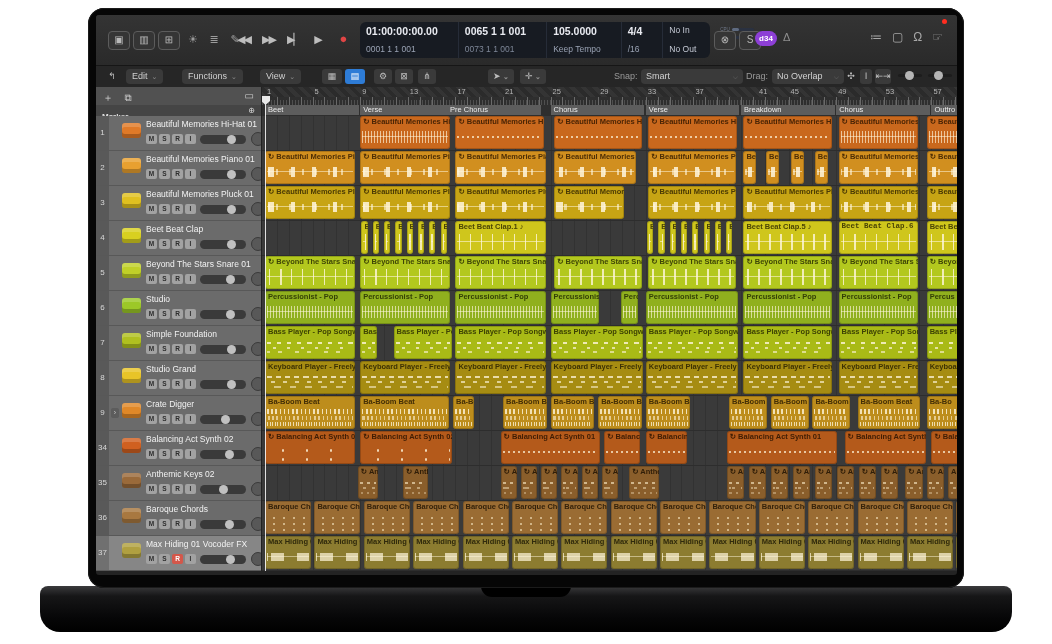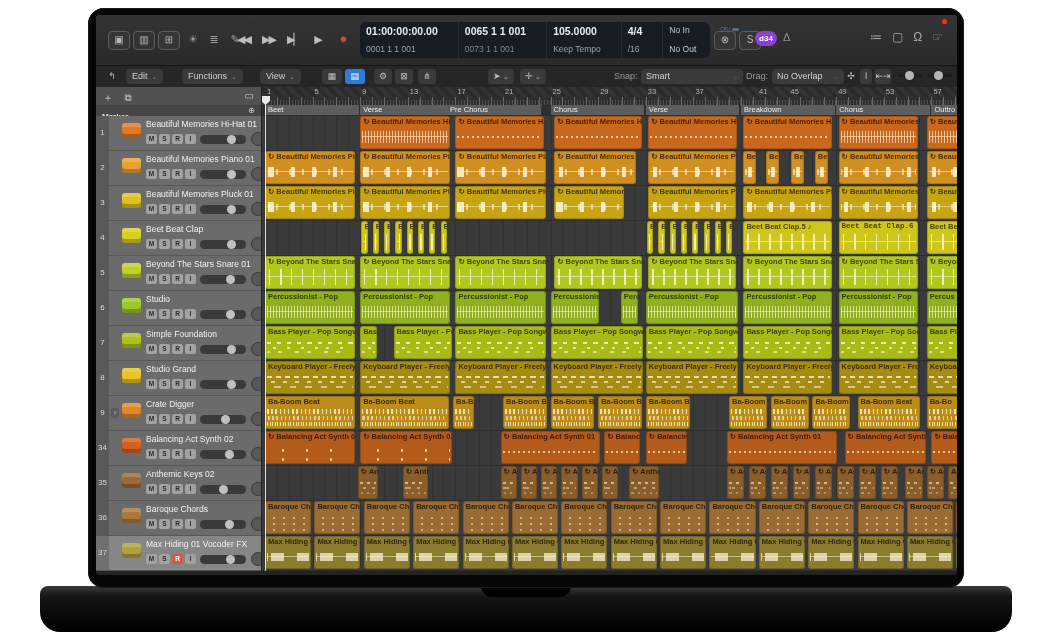--- a/index.html
+++ b/index.html
@@ -583,20 +583,24 @@
               <div class="rc k-beats"></div>
             </div>
             <div class="rgn" style="left: 167.22px; width: 6.235px; background: rgb(207, 198, 28);">
               <span class="rl" style="color: rgb(75, 69, 5);">B</span>
               <div class="rc k-beats"></div>
             </div>
             <div class="rgn" style="left: 178.525px; width: 6.235px; background: rgb(207, 198, 28);">
               <span class="rl" style="color: rgb(75, 69, 5);">B</span>
               <div class="rc k-beats"></div>
             </div>
+            <div class="rgn" style="left: 193.4px; width: 90.13px; background: rgb(207, 198, 28);">
+              <span class="rl" style="color: rgb(75, 69, 5);">Beet Beat Clap.1 ♪</span>
+              <div class="rc k-beats"></div>
+            </div>
             <div class="rgn" style="left: 384.99px; width: 6.235px; background: rgb(207, 198, 28);">
               <span class="rl" style="color: rgb(75, 69, 5);">B</span>
               <div class="rc k-beats"></div>
             </div>
             <div class="rgn" style="left: 396.295px; width: 6.235px; background: rgb(207, 198, 28);">
               <span class="rl" style="color: rgb(75, 69, 5);">B</span>
               <div class="rc k-beats"></div>
             </div>
             <div class="rgn" style="left: 407.6px; width: 6.235px; background: rgb(207, 198, 28);">
               <span class="rl" style="color: rgb(75, 69, 5);">B</span>

